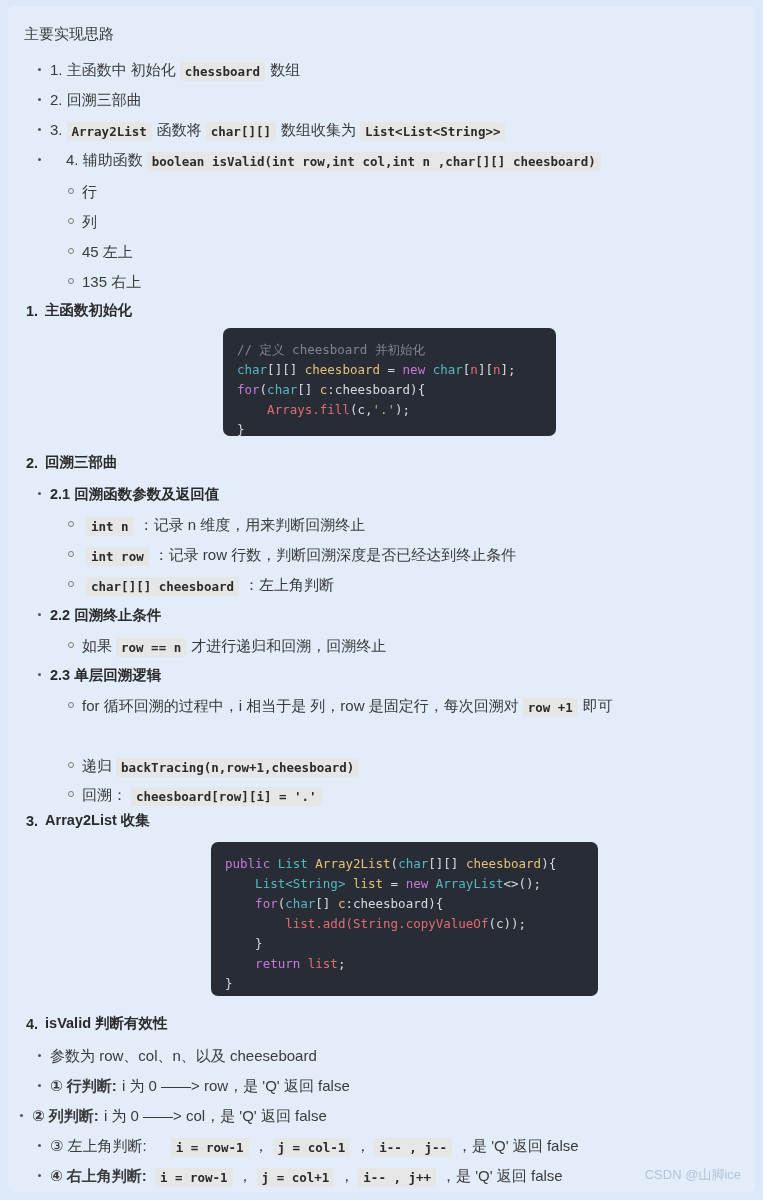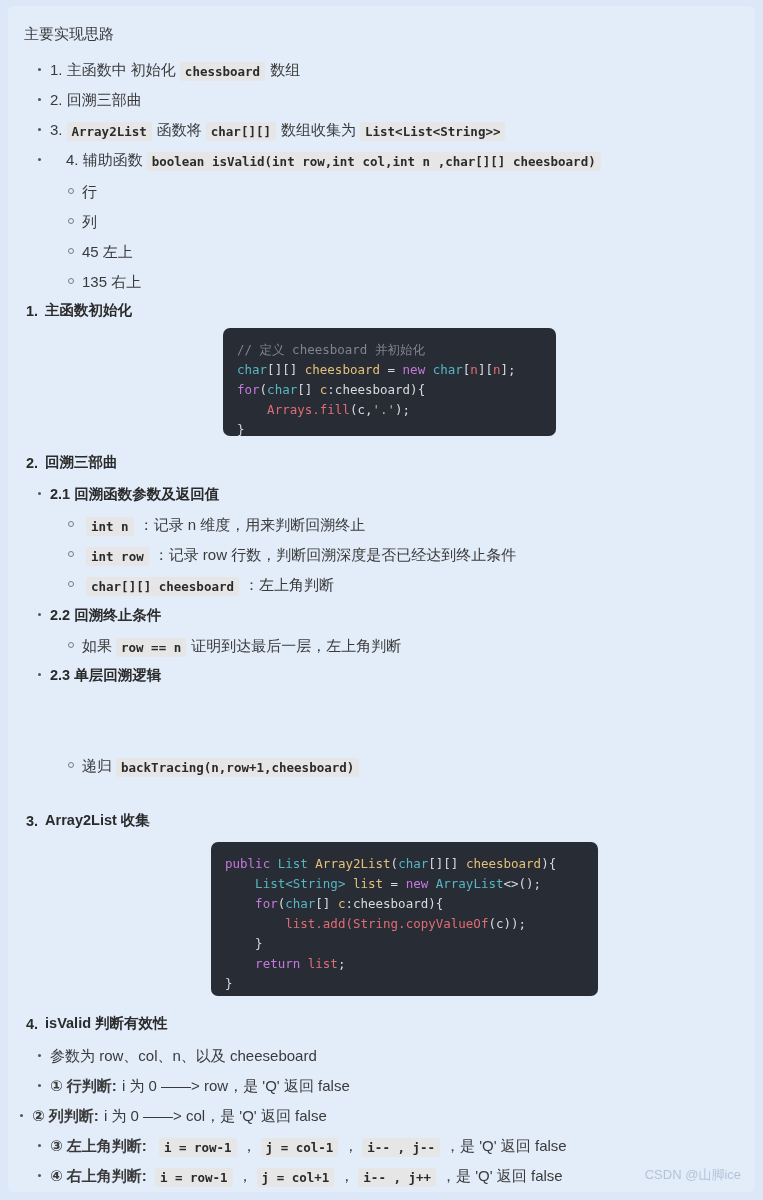--- a/index.html
+++ b/index.html
@@ -202,30 +202,38 @@
     <span class="bul2"></span>
     <span class="render"><span class="ic">char[][] cheesboard</span><span style="margin-left: 1px;">：左上角判断</span></span>
   </div>
 
   <div class="shrow" style="left:30px; top:600px;">
     <span class="bul1"></span>
     <span>2.2 回溯终止条件</span>
   </div>
   <div class="row" style="left:60px; top:630px;">
     <span class="bul2"></span>
-    <span class="render"><span>如果</span><span class="ic">row == n</span><span style="margin-left: 1px;">证明到达最后一层，左上角判断</span></span>
+    <span class="render"><span>如果</span><span class="ic">row == n</span><span style="margin-left: 1px;">才进行递归和回溯，回溯终止</span></span>
   </div>
 
   <div class="shrow" style="left:30px; top:660px;">
     <span class="bul1"></span>
     <span>2.3 单层回溯逻辑</span>
   </div>
+  <div class="row" style="left:60px; top:690px;">
+    <span class="bul2"></span>
+    <span class="render"><span>for 循环回溯的过程中，i 相当于是 列，row 是固定行，每次回溯对</span><span class="ic">row +1</span><span style="margin-left: 1px;">即可</span></span>
+  </div>
   <div class="row" style="left:60px; top:750px;">
     <span class="bul2"></span>
     <span class="render"><span>递归</span><span class="ic">backTracing(n,row+1,cheesboard)</span></span>
+  </div>
+  <div class="row" style="left:60px; top:779px;">
+    <span class="bul2"></span>
+    <span class="render"><span>回溯：</span><span class="ic">cheesboard[row][i] = '.'</span></span>
   </div>
 
   <div class="hrow" style="left:18px; top:805px;">
     <span class="num">3.</span>
     <span>Array2List 收集</span>
   </div>
 
   <div class="codeblock" style="left:203px; top:836px; width:387px; height:154px;"><span class="ln"><span class="c-key">public</span><span class="c-pln"> </span><span class="c-typ">List</span><span class="c-pln"> </span><span class="c-var">Array2List</span><span class="c-pln">(</span><span class="c-typ">char</span><span class="c-pln">[][] </span><span class="c-var">cheesboard</span><span class="c-pln">){</span></span><span class="ln"><span class="c-pln">    </span><span class="c-typ">List&lt;String&gt;</span><span class="c-pln"> </span><span class="c-var">list</span><span class="c-pln"> = </span><span class="c-key">new</span><span class="c-pln"> </span><span class="c-typ">ArrayList</span><span class="c-pln">&lt;&gt;();</span></span><span class="ln"><span class="c-pln">    </span><span class="c-key">for</span><span class="c-pln">(</span><span class="c-typ">char</span><span class="c-pln">[] </span><span class="c-var">c</span><span class="c-pln">:cheesboard){</span></span><span class="ln"><span class="c-pln">        </span><span class="c-fn">list.add(String.copyValueOf</span><span class="c-pln">(c));</span></span><span class="ln"><span class="c-pln">    }</span></span><span class="ln"><span class="c-pln">    </span><span class="c-key">return</span><span class="c-pln"> </span><span class="c-fn">list</span><span class="c-pln">;</span></span><span class="ln"><span class="c-pln">}</span></span></div>
 
   <div class="hrow" style="left:18px; top:1008px;">
@@ -240,21 +248,21 @@
   <div class="row" style="left:30px; top:1070px;">
     <span class="bul1"></span>
     <span class="render"><span style="font-weight: bold; margin-right: 4px;">① 行判断:</span><span style="margin-left: 1px;">i 为 0 ——&gt; row，是 'Q' 返回 false</span></span>
   </div>
   <div class="row" style="left:12px; top:1100px;">
     <span class="bul1"></span>
     <span class="render"><span style="font-weight: bold; margin-right: 4px;">② 列判断:</span><span style="margin-left: 1px;">i 为 0 ——&gt; col，是 'Q' 返回 false</span></span>
   </div>
   <div class="row" style="left:30px; top:1130px;">
     <span class="bul1"></span>
-    <span class="render"><span style="font-weight: bold; margin-right: 8px;">③ 左上角判断:</span><span class="ic">i = row-1</span><span style="margin-left: 1px;">，</span><span class="ic">j = col-1</span><span style="margin-left: 1px;">，</span><span class="ic">i-- , j--</span><span style="margin-left: 1px;">，是 'Q' 返回 false</span></span>
+    <span class="render"><span style="font-weight: normal; margin-right: 20px;">③ 左上角判断:</span><span class="ic">i = row-1</span><span style="margin-left: 1px;">，</span><span class="ic">j = col-1</span><span style="margin-left: 1px;">，</span><span class="ic">i-- , j--</span><span style="margin-left: 1px;">，是 'Q' 返回 false</span></span>
   </div>
   <div class="row" style="left:30px; top:1160px;">
     <span class="bul1"></span>
     <span class="render"><span style="font-weight: bold; margin-right: 4px;">④ 右上角判断:</span><span class="ic">i = row-1</span><span style="margin-left: 1px;">，</span><span class="ic">j = col+1</span><span style="margin-left: 1px;">，</span><span class="ic">i-- , j++</span><span style="margin-left: 1px;">，是 'Q' 返回 false</span></span>
   </div>
 
   <div class="watermark">CSDN @山脚ice</div>
 </div>
 
 </body></html>

